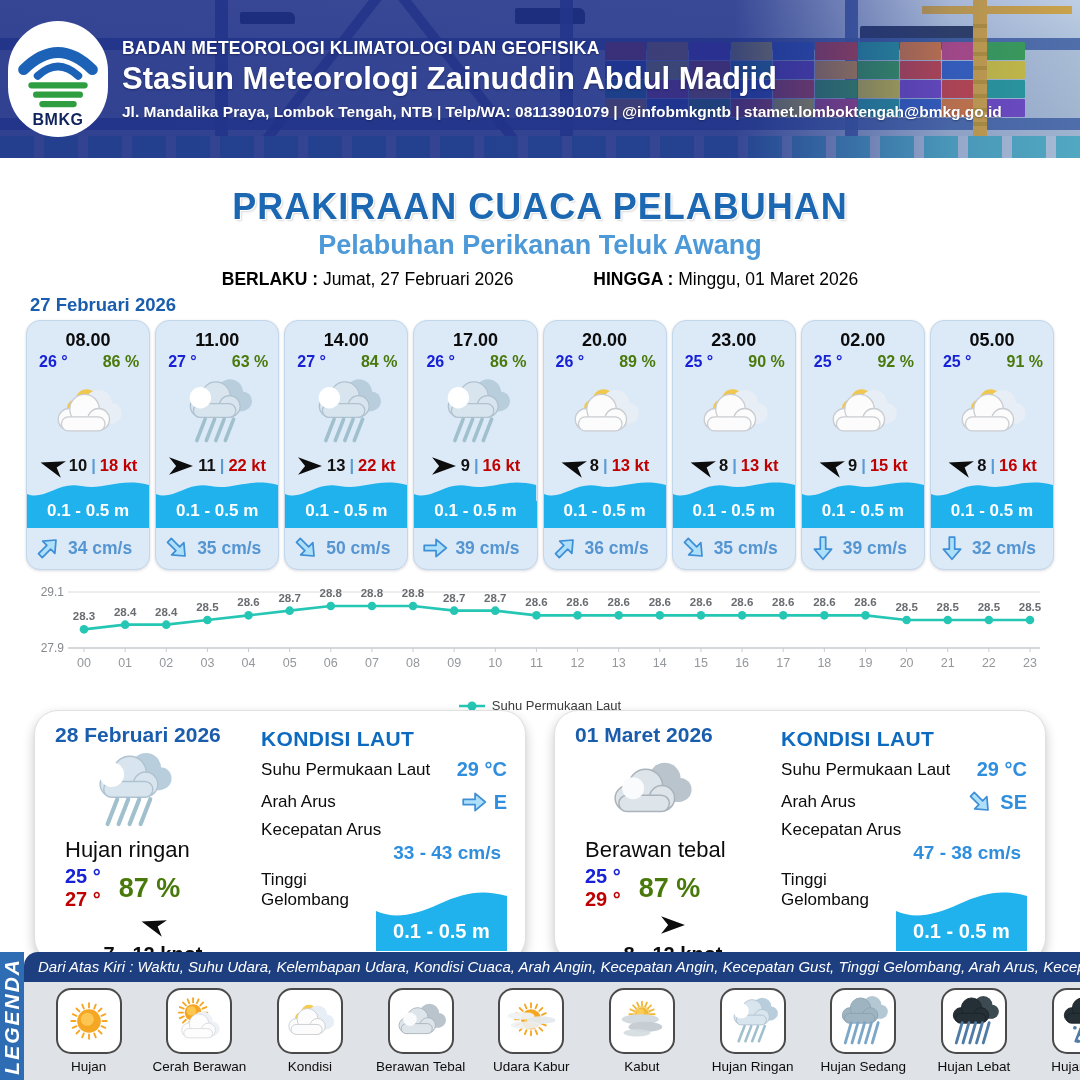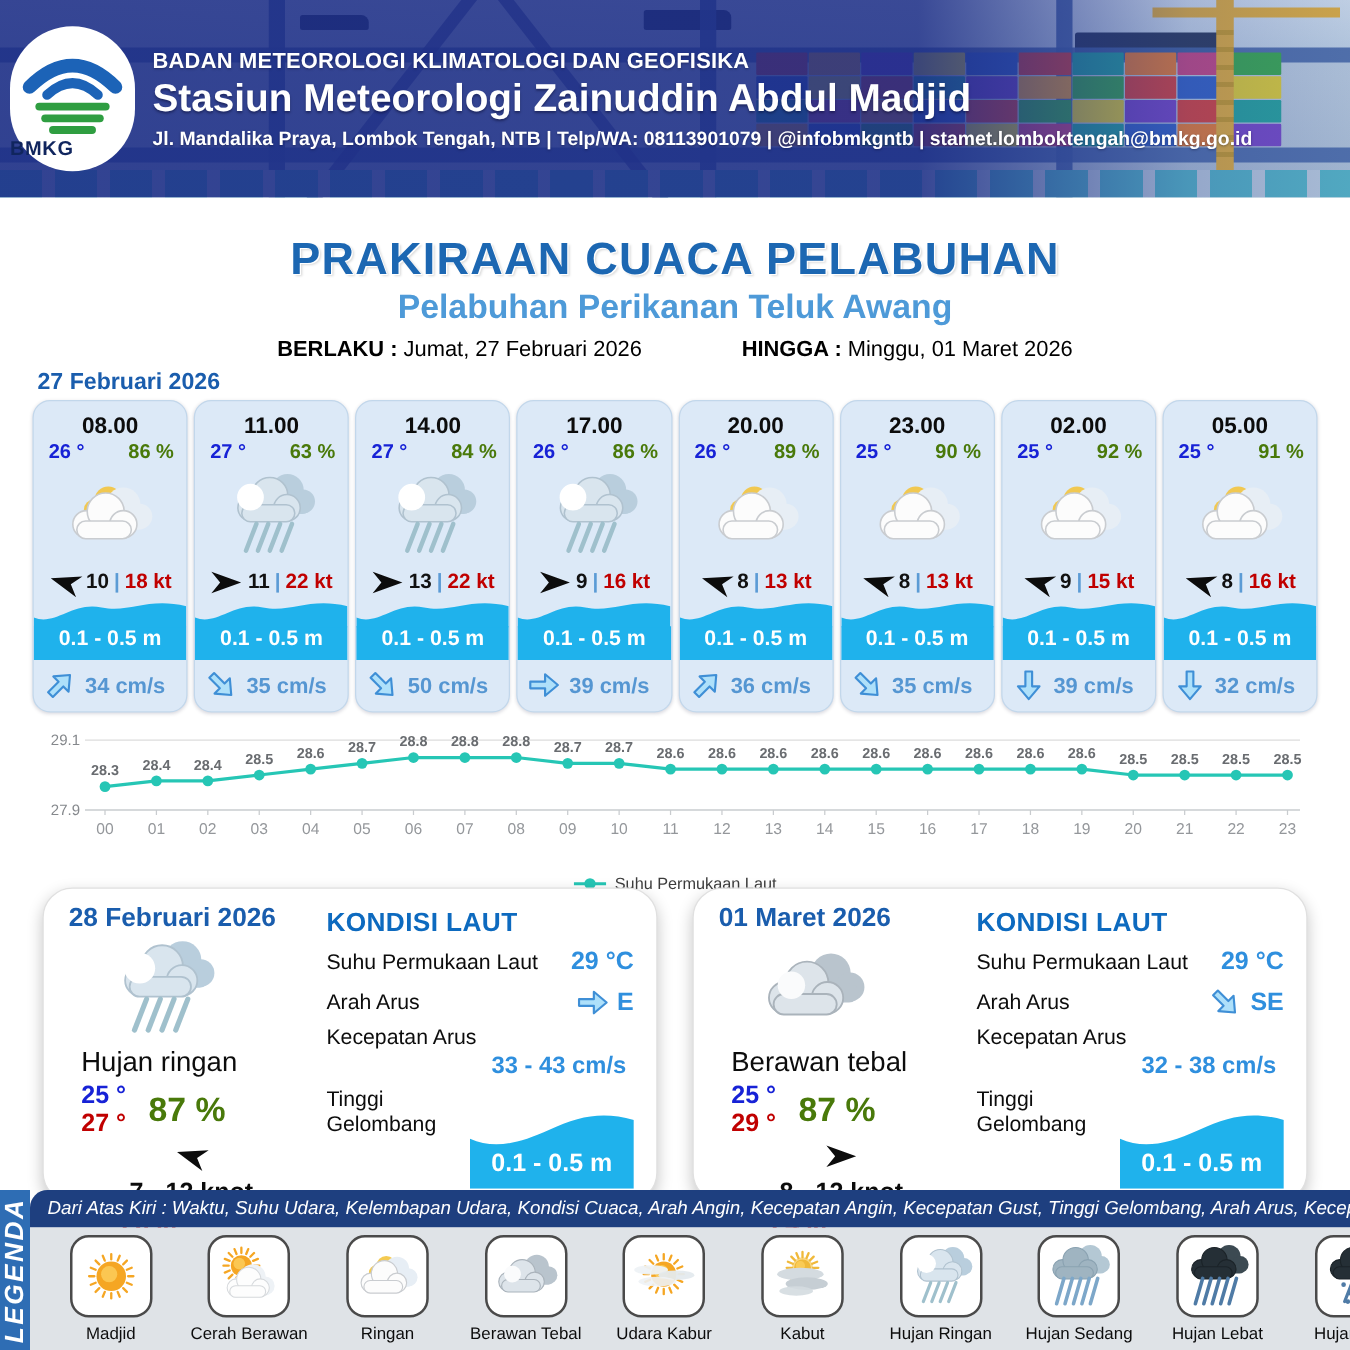--- a/index.html
+++ b/index.html
@@ -13,21 +13,21 @@
   .hdr-diag{position:absolute;width:10px;height:260px;background:#40549b;opacity:.75;}
   .containers{position:absolute;right:55px;top:42px;width:420px;height:95px;display:grid;grid-template-columns:repeat(10,1fr);grid-auto-rows:18px;gap:1px;}
   .containers div{border-radius:1px;}
   .crane{position:absolute;right:8px;top:0;width:150px;height:150px;}
   .crane .mast{position:absolute;right:85px;top:0;width:14px;height:150px;background:repeating-linear-gradient(180deg,#e3b341 0 10px,#caa12f 10px 14px);}
   .crane .jib{position:absolute;right:0;top:6px;width:150px;height:8px;background:#e3b341;}
   .seats{position:absolute;left:0;right:0;bottom:0;height:22px;background:repeating-linear-gradient(90deg,#58b9c8 0 34px,#bccfdf 34px 44px);}
   .ship{position:absolute;background:#31425f;border-radius:2px 6px 2px 2px;}
   .hdr-overlay{position:absolute;inset:0;background:linear-gradient(90deg,rgba(26,42,132,.85) 0%,rgba(26,42,132,.83) 68%,rgba(30,48,140,.25) 88%,rgba(30,48,140,.12) 100%);}
   .hdr-content{position:absolute;inset:0;display:flex;align-items:center;}
-  .logo-badge{background:#ffffff;width:100px;height:116px;margin-left:8px;border-radius:52px;display:flex;flex-direction:column;justify-content:center;flex:0 0 auto;}
+  .logo-badge{background:#ffffff;width:100px;height:116px;margin-left:8px;border-radius:52px;display:flex;flex-direction:column;align-items:center;justify-content:center;flex:0 0 auto;}
   .logo-badge .bmkg-word{font-size:16px;font-weight:bold;color:#10255e;letter-spacing:.5px;margin-top:1px;}
   .hdr-text{color:#fff;margin-left:14px;text-shadow:0 1px 2px rgba(0,0,30,.4);}
   .hdr-org{font-size:17.5px;font-weight:bold;letter-spacing:.2px;}
   .hdr-station{font-size:31px;font-weight:bold;margin-top:2px;}
   .hdr-address{font-size:15.5px;margin-top:6px;font-weight:700;}
 
   
   .title-section{text-align:center;padding-top:12px;height:104px;margin-top:16px;}
   .main-title{font-size:36px;font-weight:800;color:#1c67b2;letter-spacing:1px;text-shadow:1px 1px 0 #fff,2px 2px 2px rgba(0,0,0,.15);}
   .sub-title{font-size:27px;font-weight:800;color:#4e9ad8;margin-top:2px;}
@@ -926,21 +926,21 @@
               <svg viewBox="0 0 26 26" style="transform:rotate(45deg)">
                 <path d="M3 10.5 L14 10.5 L14 5 L23.5 13 L14 21 L14 15.5 L3 15.5 Z" fill="#aee0fa" stroke="#3f8fd6" stroke-width="1.6" stroke-linejoin="round"></path>
               </svg>
             </span>
           <span class="kl-value">SE</span>
         </span>
       </div>
       <div class="kl-row" style="margin-top:4px;">
         <span class="kl-label">Kecepatan Arus</span>
       </div>
-      <div class="kl-speed">32 - 38 cm/s</div>
+      <div class="kl-speed">47 - 38 cm/s</div>
       <div class="kl-wave-row">
         <span class="kl-label">Tinggi Gelombang</span>
         <span class="kl-wavebox">
           <svg viewBox="0 0 158 66" preserveAspectRatio="none">
               <path d="M0 26 C 22 34, 44 31, 76 19 C 106 7.5, 128 4, 158 11 L158 66 L0 66 Z" fill="#1fb2ec"></path>
             </svg>
           <span class="kl-wavetext">0.1 - 0.5 m</span>
         </span>
       </div>
     </div>
@@ -970,21 +970,21 @@
               <line x1="20.686291501015237" y1="20.68629150101524" x2="17.1507575950825" y2="17.150757595082503" stroke="#f5a623" stroke-width="2.2" stroke-linecap="round"></line>
               <line x1="25.877065082158555" y1="17.217927479819416" x2="23.963647920333102" y2="12.598529817262982" stroke="#f5a623" stroke-width="2.2" stroke-linecap="round"></line>
               <line x1="31.999999999999996" y1="16" x2="31.999999999999996" y2="11" stroke="#f5a623" stroke-width="2.2" stroke-linecap="round"></line>
               <line x1="38.12293491784144" y1="17.217927479819416" x2="40.03635207966689" y2="12.598529817262982" stroke="#f5a623" stroke-width="2.2" stroke-linecap="round"></line>
               <line x1="43.31370849898476" y1="20.686291501015237" x2="46.84924240491749" y2="17.1507575950825" stroke="#f5a623" stroke-width="2.2" stroke-linecap="round"></line>
               <line x1="46.782072520180584" y1="25.877065082158552" x2="51.401470182737015" y2="23.963647920333102" stroke="#f5a623" stroke-width="2.2" stroke-linecap="round"></line>
               <circle cx="32" cy="32" r="14" fill="#f5a623"></circle>
               <circle cx="30" cy="30" r="7.700000000000001" fill="#fcd05e" opacity=".8"></circle>
             </svg>
           </div>
-    <div class="legend-item-label">Madjid</div>
+    <div class="legend-item-label">Hujan</div>
   </div>
 
   <div class="legend-item">
     <div class="legend-icon-box">
             <svg viewBox="0 0 64 64">
               <line x1="37" y1="22" x2="42" y2="22" stroke="#f5a623" stroke-width="2.2" stroke-linecap="round"></line>
               <line x1="36.08655439013544" y1="26.592201188381075" x2="40.70595205269187" y2="28.505618350206525" stroke="#f5a623" stroke-width="2.2" stroke-linecap="round"></line>
               <line x1="33.48528137423857" y1="30.485281374238568" x2="37.020815280171306" y2="34.020815280171306" stroke="#f5a623" stroke-width="2.2" stroke-linecap="round"></line>
               <line x1="29.59220118838108" y1="33.08655439013544" x2="31.505618350206525" y2="37.70595205269187" stroke="#f5a623" stroke-width="2.2" stroke-linecap="round"></line>
               <line x1="25" y1="34" x2="25" y2="39" stroke="#f5a623" stroke-width="2.2" stroke-linecap="round"></line>
@@ -1044,21 +1044,21 @@
               <g transform="translate(28,35) scale(1.08)">
                 <g stroke="#c9ccd0" stroke-width="1" fill="#fcfcfc">
     <circle cx="-11" cy="3" r="8.5"></circle>
                   <circle cx="1" cy="-5" r="11.5"></circle>
                   <circle cx="12" cy="3" r="8.5"></circle>
     <rect x="-17" y="1" width="34" height="11" rx="5.5"></rect>
                 </g>
               </g>
             </svg>
           </div>
-    <div class="legend-item-label">Ringan</div>
+    <div class="legend-item-label">Kondisi</div>
   </div>
 
   <div class="legend-item">
     <div class="legend-icon-box">
             <svg viewBox="0 0 64 64">
               <g transform="translate(41,28)">
                 <g fill="#b9c4cd">
     <circle cx="-11" cy="3" r="8.5"></circle>
                   <circle cx="1" cy="-5" r="11.5"></circle>
                   <circle cx="12" cy="3" r="8.5"></circle>

